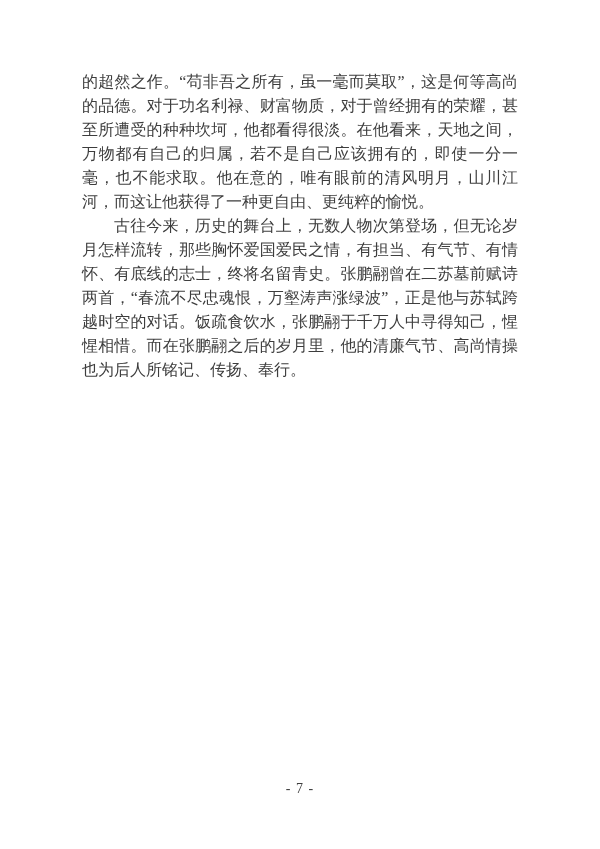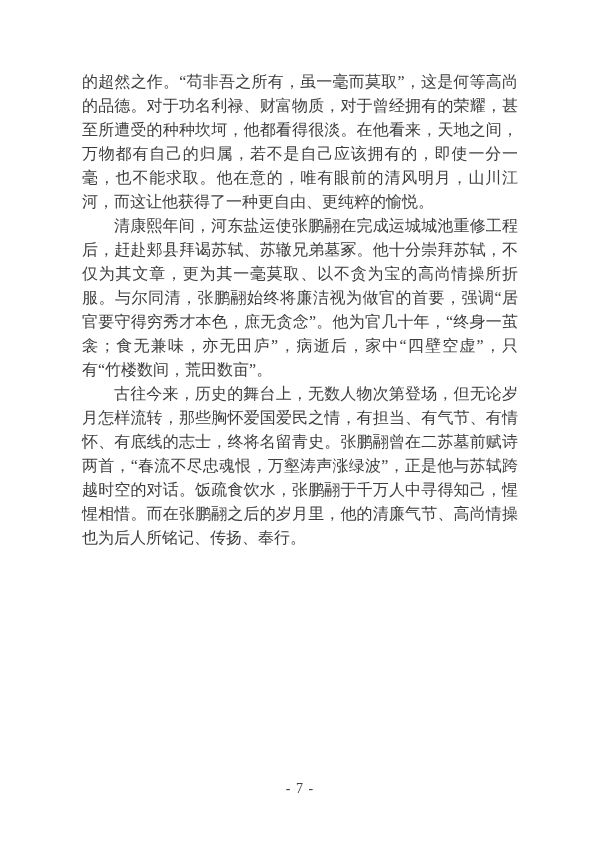--- a/index.html
+++ b/index.html
@@ -53,17 +53,16 @@
     color: #3d3d3d;
     letter-spacing: 1px;
   }
 </style>
 </head>
 <body>
 
 <div class="page">
   <div class="page-content">
     <p class="continuation">的超然之作。“苟非吾之所有，虽一毫而莫取”，这是何等高尚的品德。对于功名利禄、财富物质，对于曾经拥有的荣耀，甚至所遭受的种种坎坷，他都看得很淡。在他看来，天地之间，万物都有自己的归属，若不是自己应该拥有的，即使一分一毫，也不能求取。他在意的，唯有眼前的清风明月，山川江河，而这让他获得了一种更自由、更纯粹的愉悦。</p>
-    <p>清康熙年间，河东盐运使张鹏翮在完成运城城池重修工程后，赶赴郏县拜谒苏轼、苏辙兄弟墓冢。他十分崇拜苏轼，不仅为其文章，更为其一毫莫取、以不贪为宝的高尚情操所折服。与尔同清，张鹏翮始终将廉洁视为做官的首要，强调“居官要守得穷秀才本色，庶无贪念”。他为官几十年，“终身一茧衾；食无兼味，亦无田庐”，病逝后，家中“四壁空虚”，只有“竹楼数间，荒田数亩”。</p>
     <p>古往今来，历史的舞台上，无数人物次第登场，但无论岁月怎样流转，那些胸怀爱国爱民之情，有担当、有气节、有情怀、有底线的志士，终将名留青史。张鹏翮曾在二苏墓前赋诗两首，“春流不尽忠魂恨，万壑涛声涨绿波”，正是他与苏轼跨越时空的对话。饭疏食饮水，张鹏翮于千万人中寻得知己，惺惺相惜。而在张鹏翮之后的岁月里，他的清廉气节、高尚情操也为后人所铭记、传扬、奉行。</p>
   </div>
   <div class="page-footer">- 7 -</div>
 </div>
 
 </body></html>

